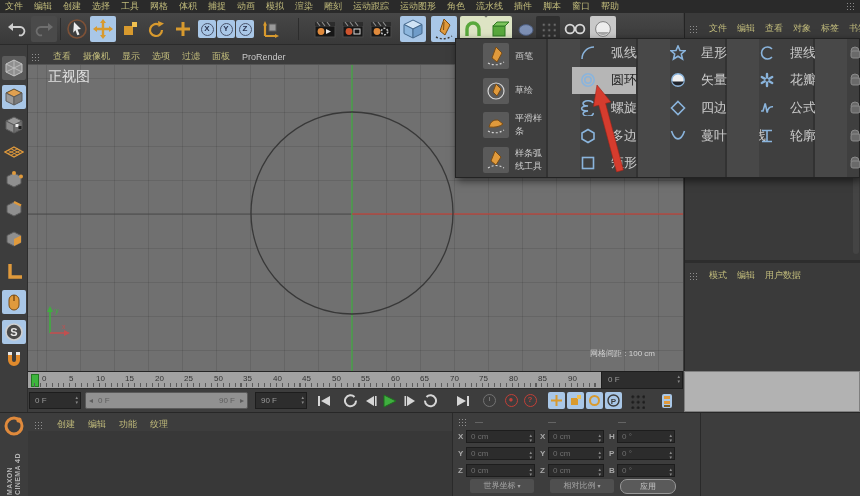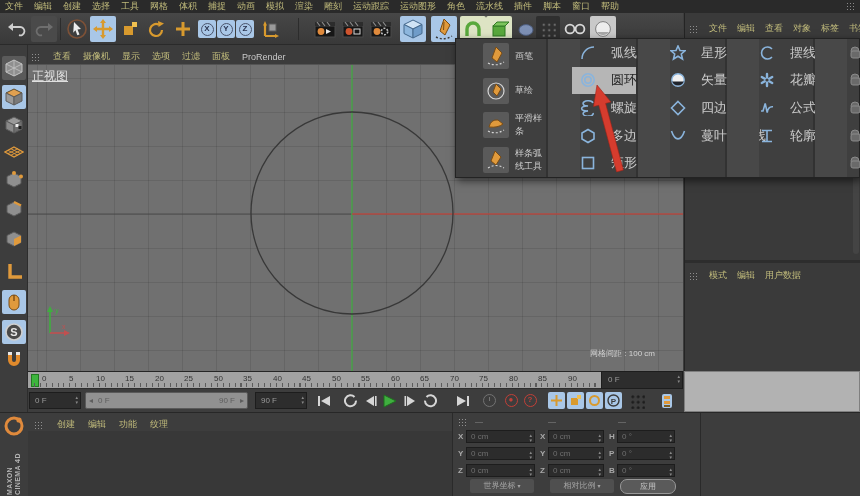--- a/index.html
+++ b/index.html
@@ -22,21 +22,21 @@
 .lbtn{position:absolute;left:2px;width:24px;height:24px;display:flex;align-items:center;justify-content:center;border-radius:2px;}
 .lbtn.sel{background:#a9c7e7;}
 
 .vp{position:absolute;left:28px;top:45px;width:655px;height:326px;background:#3c3c3c;}
 .vp-menu{position:absolute;top:5px;left:3px;display:flex;gap:12px;font-size:9px;color:#c2bc7c;align-items:center;}
 .vp-menu .w{color:#c9c9c9;}
 .grip{display:inline-block;width:10px;height:8px;background-image:radial-gradient(circle,#909090 .8px,transparent 1px);background-size:3px 3px;}
 .vp-canvas{position:absolute;left:0;top:19px;width:655px;height:307px;background-color:#707070;
 background-image:repeating-linear-gradient(to right,rgba(0,0,0,.10) 0 1px,transparent 1px 34px),repeating-linear-gradient(to bottom,rgba(0,0,0,.10) 0 1px,transparent 1px 34px);
 background-position:18px 13px;border-top:1px solid #555;}
-.vp-label{position:absolute;left:4px;top:3px;font-size:12px;color:#e0e0e0;z-index:3;text-decoration:underline;}
+.vp-label{position:absolute;left:20px;top:3px;font-size:14px;color:#e0e0e0;z-index:3;}
 .grid-info{position:absolute;right:28px;bottom:12px;font-size:8px;color:#d4d4d4;z-index:3;}
 
 .rp{position:absolute;left:684px;top:13px;width:176px;height:358px;background:#3a3a3a;border-left:1px solid #242424;}
 .rp-menu{position:absolute;left:4px;display:flex;gap:10px;font-size:9px;color:#c2bc7c;align-items:center;white-space:nowrap;}
 .rp-div{position:absolute;left:0;top:247px;width:176px;height:3px;background:#2d2d2d;}
 .rp-scroll{position:absolute;right:1px;top:26px;width:6px;height:215px;background:#444;border-radius:3px;}
 
 .ruler{position:absolute;left:28px;top:371px;width:573px;height:18px;background:#a2a2a2;border-top:1px solid #262626;border-bottom:1px solid #2e2e2e;}
 .ruler:after{content:"";position:absolute;left:6px;right:2px;bottom:1px;height:4px;background:repeating-linear-gradient(to right,#5c5c5c 0 1px,transparent 1px 5.9px);}
 .tick{position:absolute;top:2px;font-size:8px;color:#343434;}

